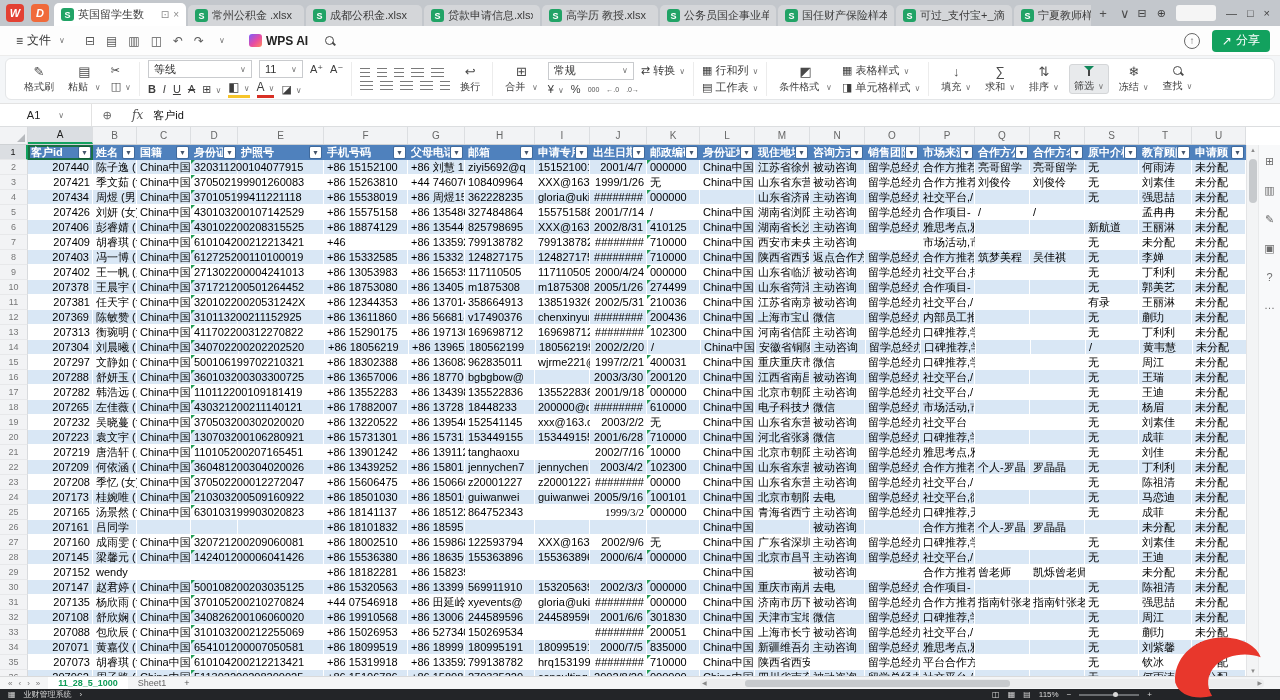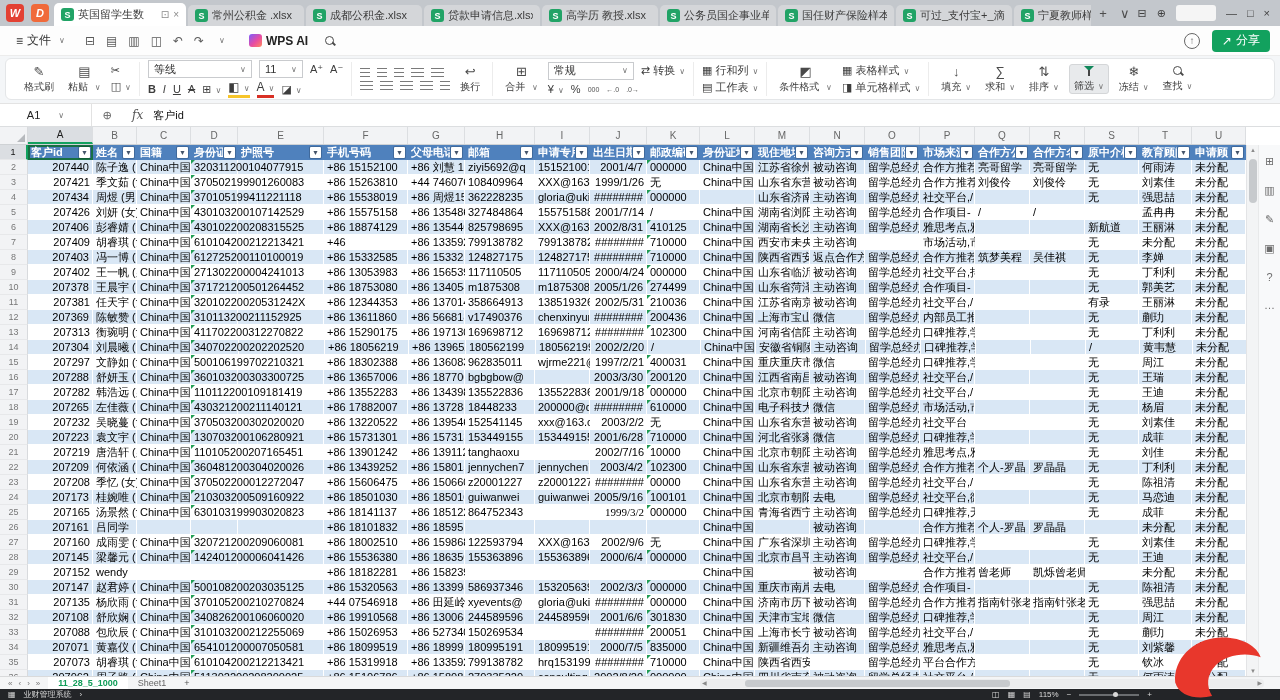--- a/index.html
+++ b/index.html
@@ -1106,21 +1106,21 @@
     </div>
     <div class="grow band">
       <div class="rnum">30</div>
       <div class="cell r" style="width: 65px;">207147</div>
       <div class="cell" style="width: 44px;">赵君婷 (女</div>
       <div class="cell" style="width: 54px;">China中国</div>
       <div class="cell ovf" style="width: 47px;">500108200203035125<i class="tri"></i></div>
       <div class="cell" style="width: 86px;"></div>
       <div class="cell" style="width: 84px;">+86 15320563</div>
       <div class="cell" style="width: 57px;">+86 1339985047</div>
-      <div class="cell" style="width: 70px;">586937346</div>
+      <div class="cell" style="width: 70px;">569911910</div>
       <div class="cell" style="width: 55px;">153205639</div>
       <div class="cell r" style="width: 57px;">2002/3/3</div>
       <div class="cell" style="width: 53px;">000000<i class="tri"></i></div>
       <div class="cell" style="width: 55px;">China中国</div>
       <div class="cell" style="width: 55px;">重庆市南岸</div>
       <div class="cell" style="width: 55px;">去电</div>
       <div class="cell" style="width: 55px;">留学总经办</div>
       <div class="cell" style="width: 55px;">合作项目-</div>
       <div class="cell" style="width: 55px;"></div>
       <div class="cell" style="width: 55px;"></div>

